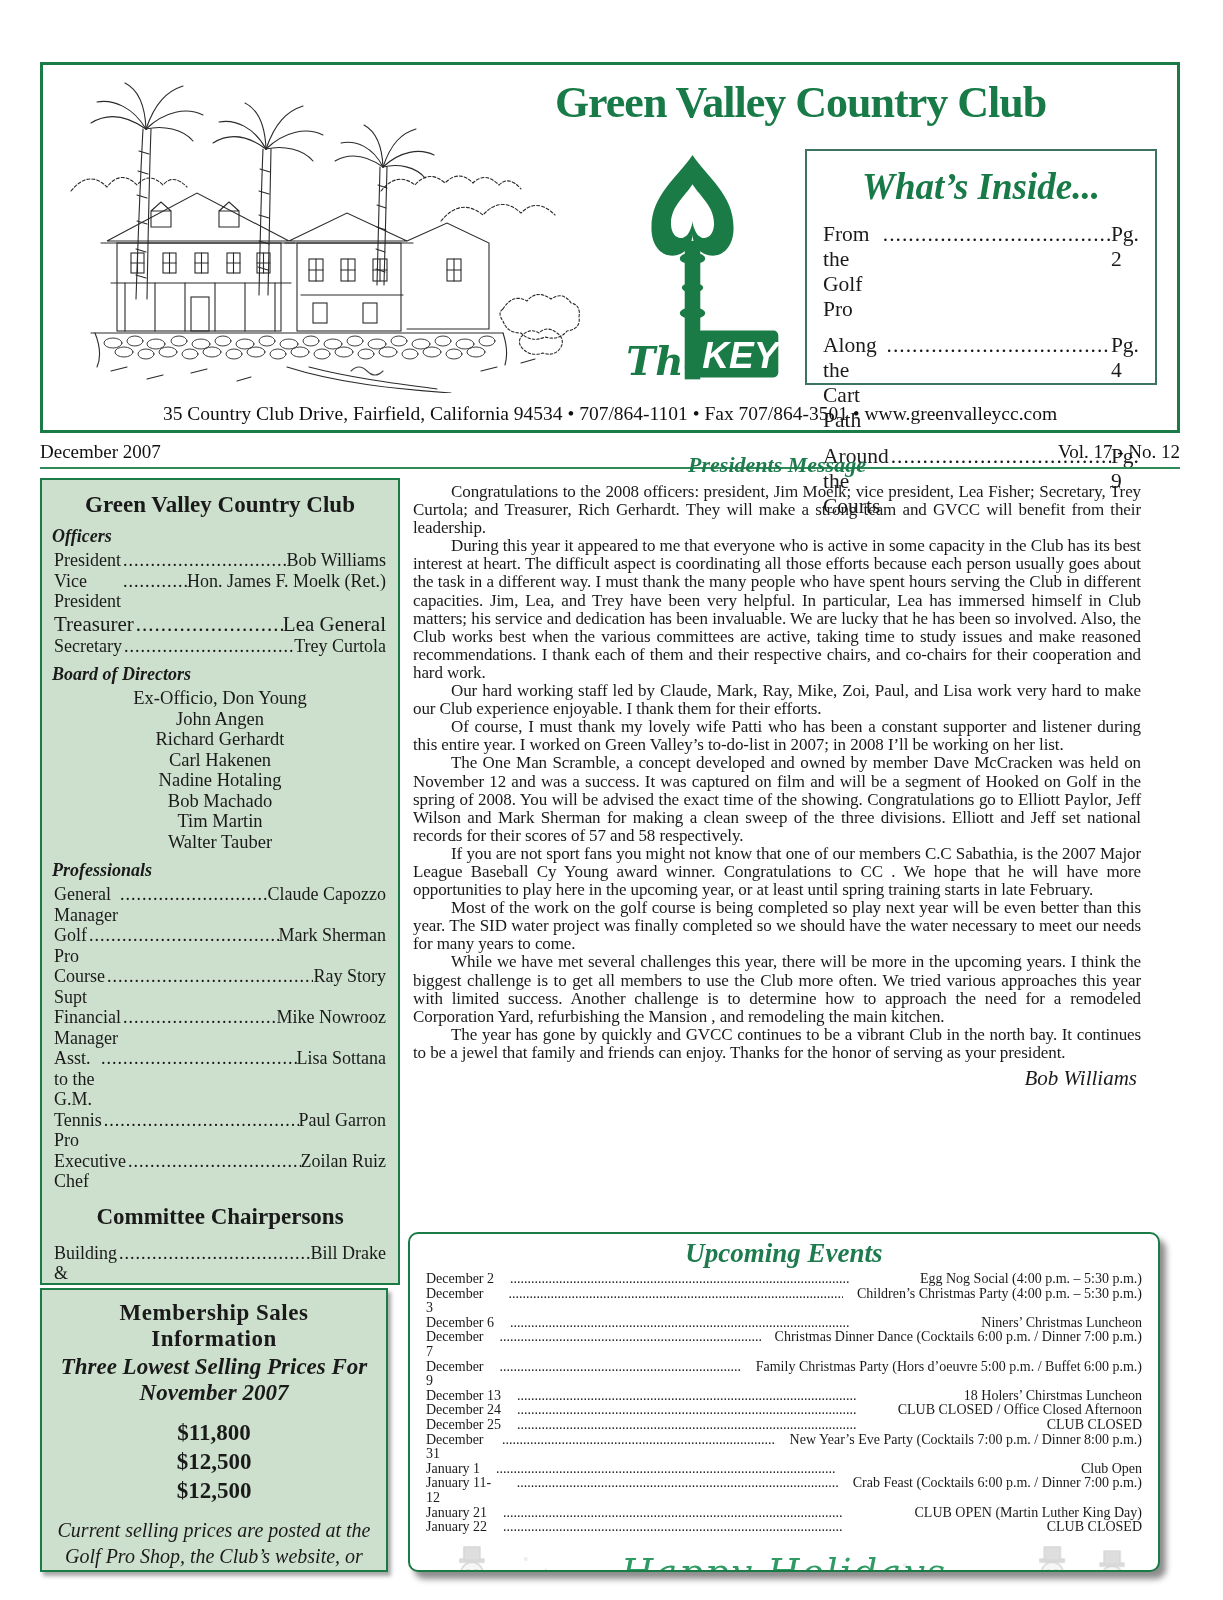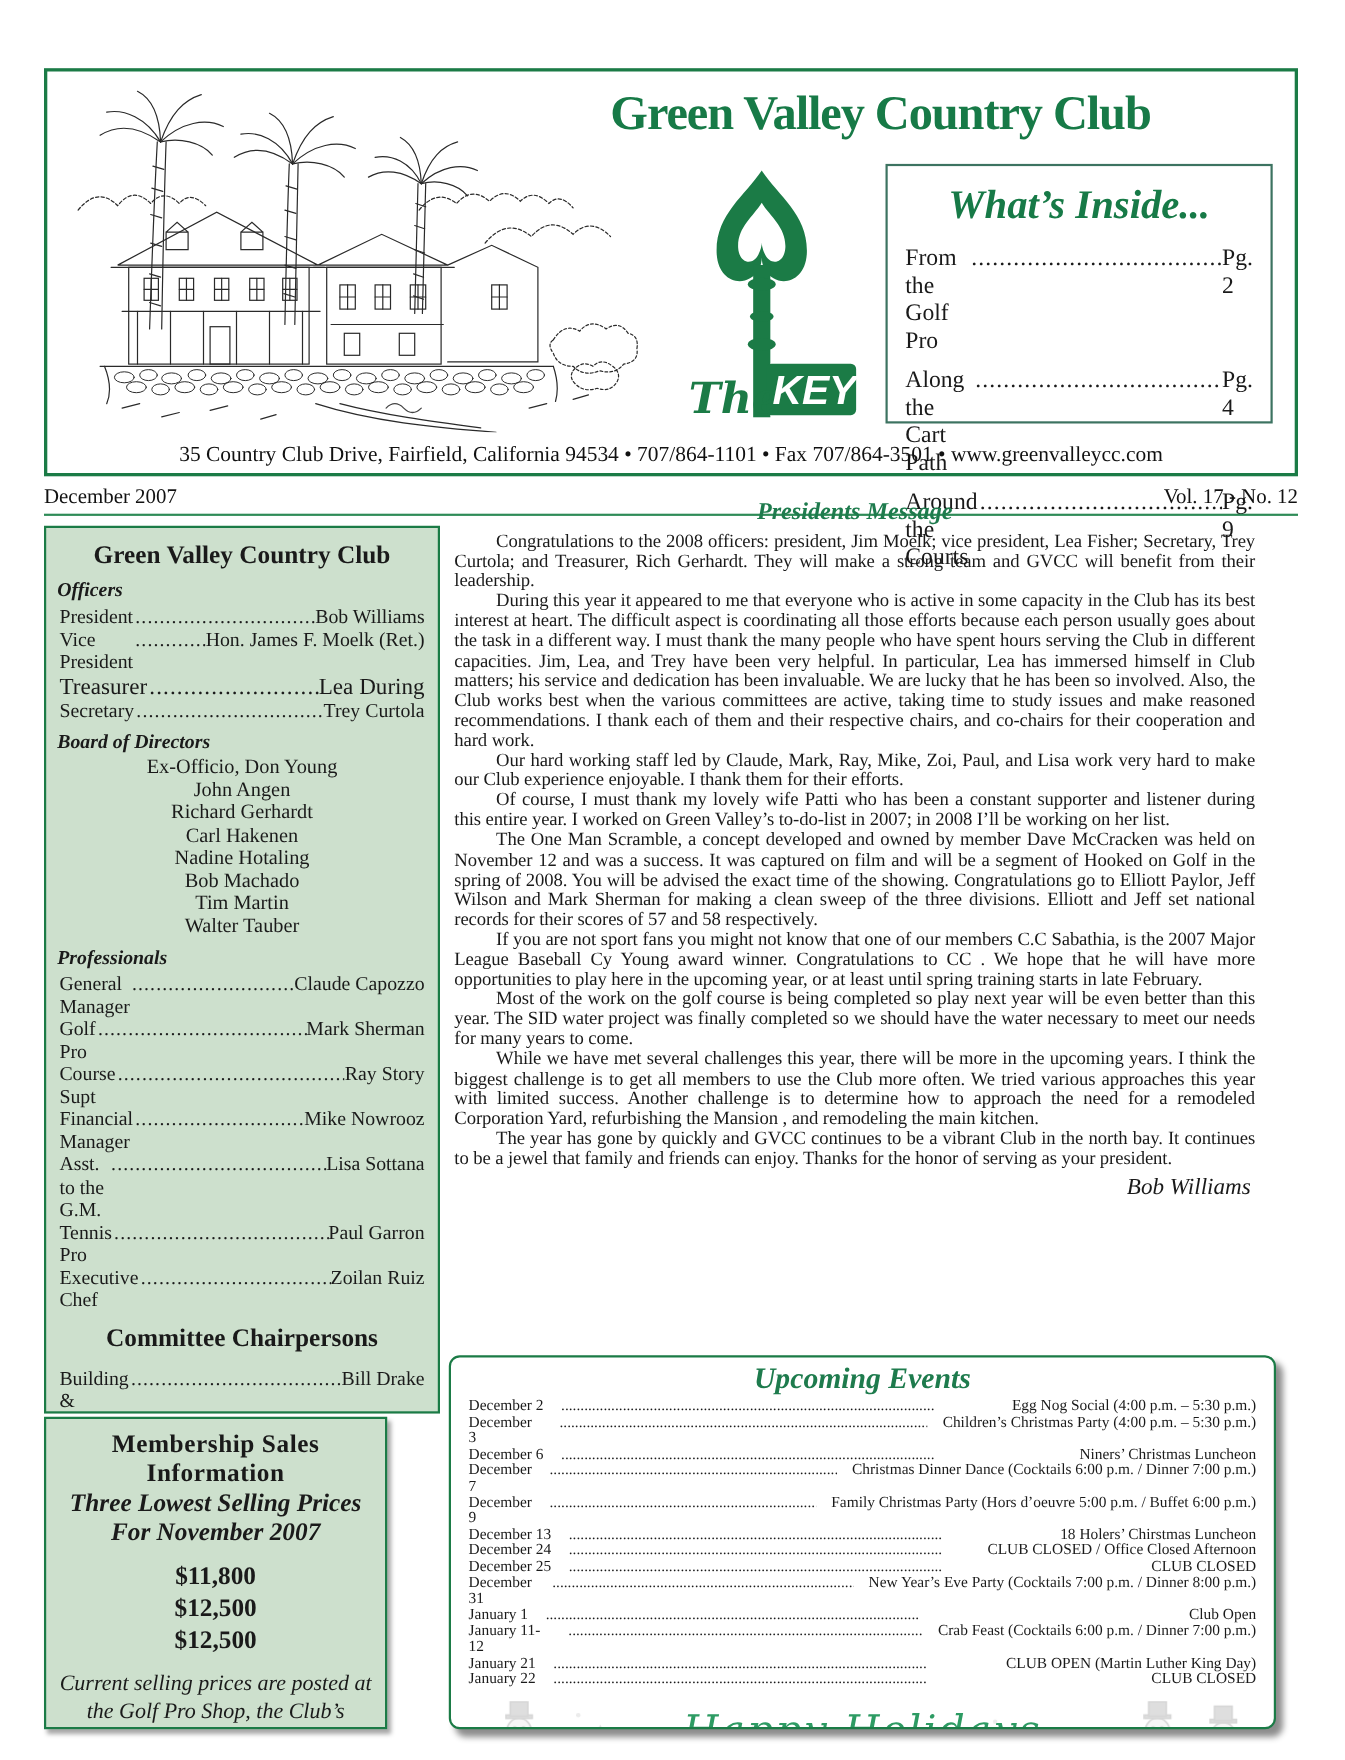--- a/index.html
+++ b/index.html
@@ -41,21 +41,21 @@
   }
   .sb-club { text-align:center; font-weight:bold; font-size:23px; margin:4px 0 6px 0; }
   .sb-head-i { text-align:left; font-weight:bold; font-style:italic; font-size:18px; margin:8px 0 3px 0; }
   .sb-head-b { text-align:center; font-weight:bold; font-size:23px; margin:12px 0 13px 0; }
   .dotrow { display:flex; align-items:baseline; font-size:18px; line-height:20.5px; padding:0 2px; }
   .dotrow .dr-value { white-space:nowrap; }
   .dotrow.big { font-size:21px; line-height:24px; }
   .center-line { text-align:center; font-size:18.5px; line-height:20.5px; }
 
   .membership-box {
-    position:absolute; left:40px; top:1288px; width:312px; height:284px;
+    position:absolute; left:40px; top:1288px; width:348px; height:284px;
     background:#cde0cd; border:2px solid #1b7b46; box-sizing:border-box;
     padding:10px 12px; overflow:hidden; box-shadow:3px 4px 4px rgba(0,0,0,0.35);
   }
   .ms-title { text-align:center; font-weight:bold; font-size:23px; letter-spacing:0.5px; }
   .ms-sub { text-align:center; font-weight:bold; font-style:italic; font-size:23px; line-height:26px; margin-top:2px; }
   .ms-price { text-align:center; font-weight:bold; font-size:23px; line-height:29px; }
   .ms-prices { margin-top:12px; }
   .ms-note { text-align:center; font-style:italic; font-size:20px; line-height:26px; margin-top:12px; }
 
   
@@ -278,21 +278,21 @@
       <span class="dr-value">Bob Williams</span>
     </div>
     <div class="dotrow">
       <span>Vice President</span>
       <span class="dots"></span>
       <span class="dr-value">Hon. James F. Moelk (Ret.)</span>
     </div>
     <div class="dotrow big">
       <span>Treasurer</span>
       <span class="dots"></span>
-      <span class="dr-value">Lea During</span>
+      <span class="dr-value">Lea General</span>
     </div>
     <div class="dotrow">
       <span>Secretary</span>
       <span class="dots"></span>
       <span class="dr-value">Trey Curtola</span>
     </div>
 
     <div class="sb-head-i">Board of Directors</div>
     <div>
   <div class="center-line">Ex-Officio, Don Young</div>

